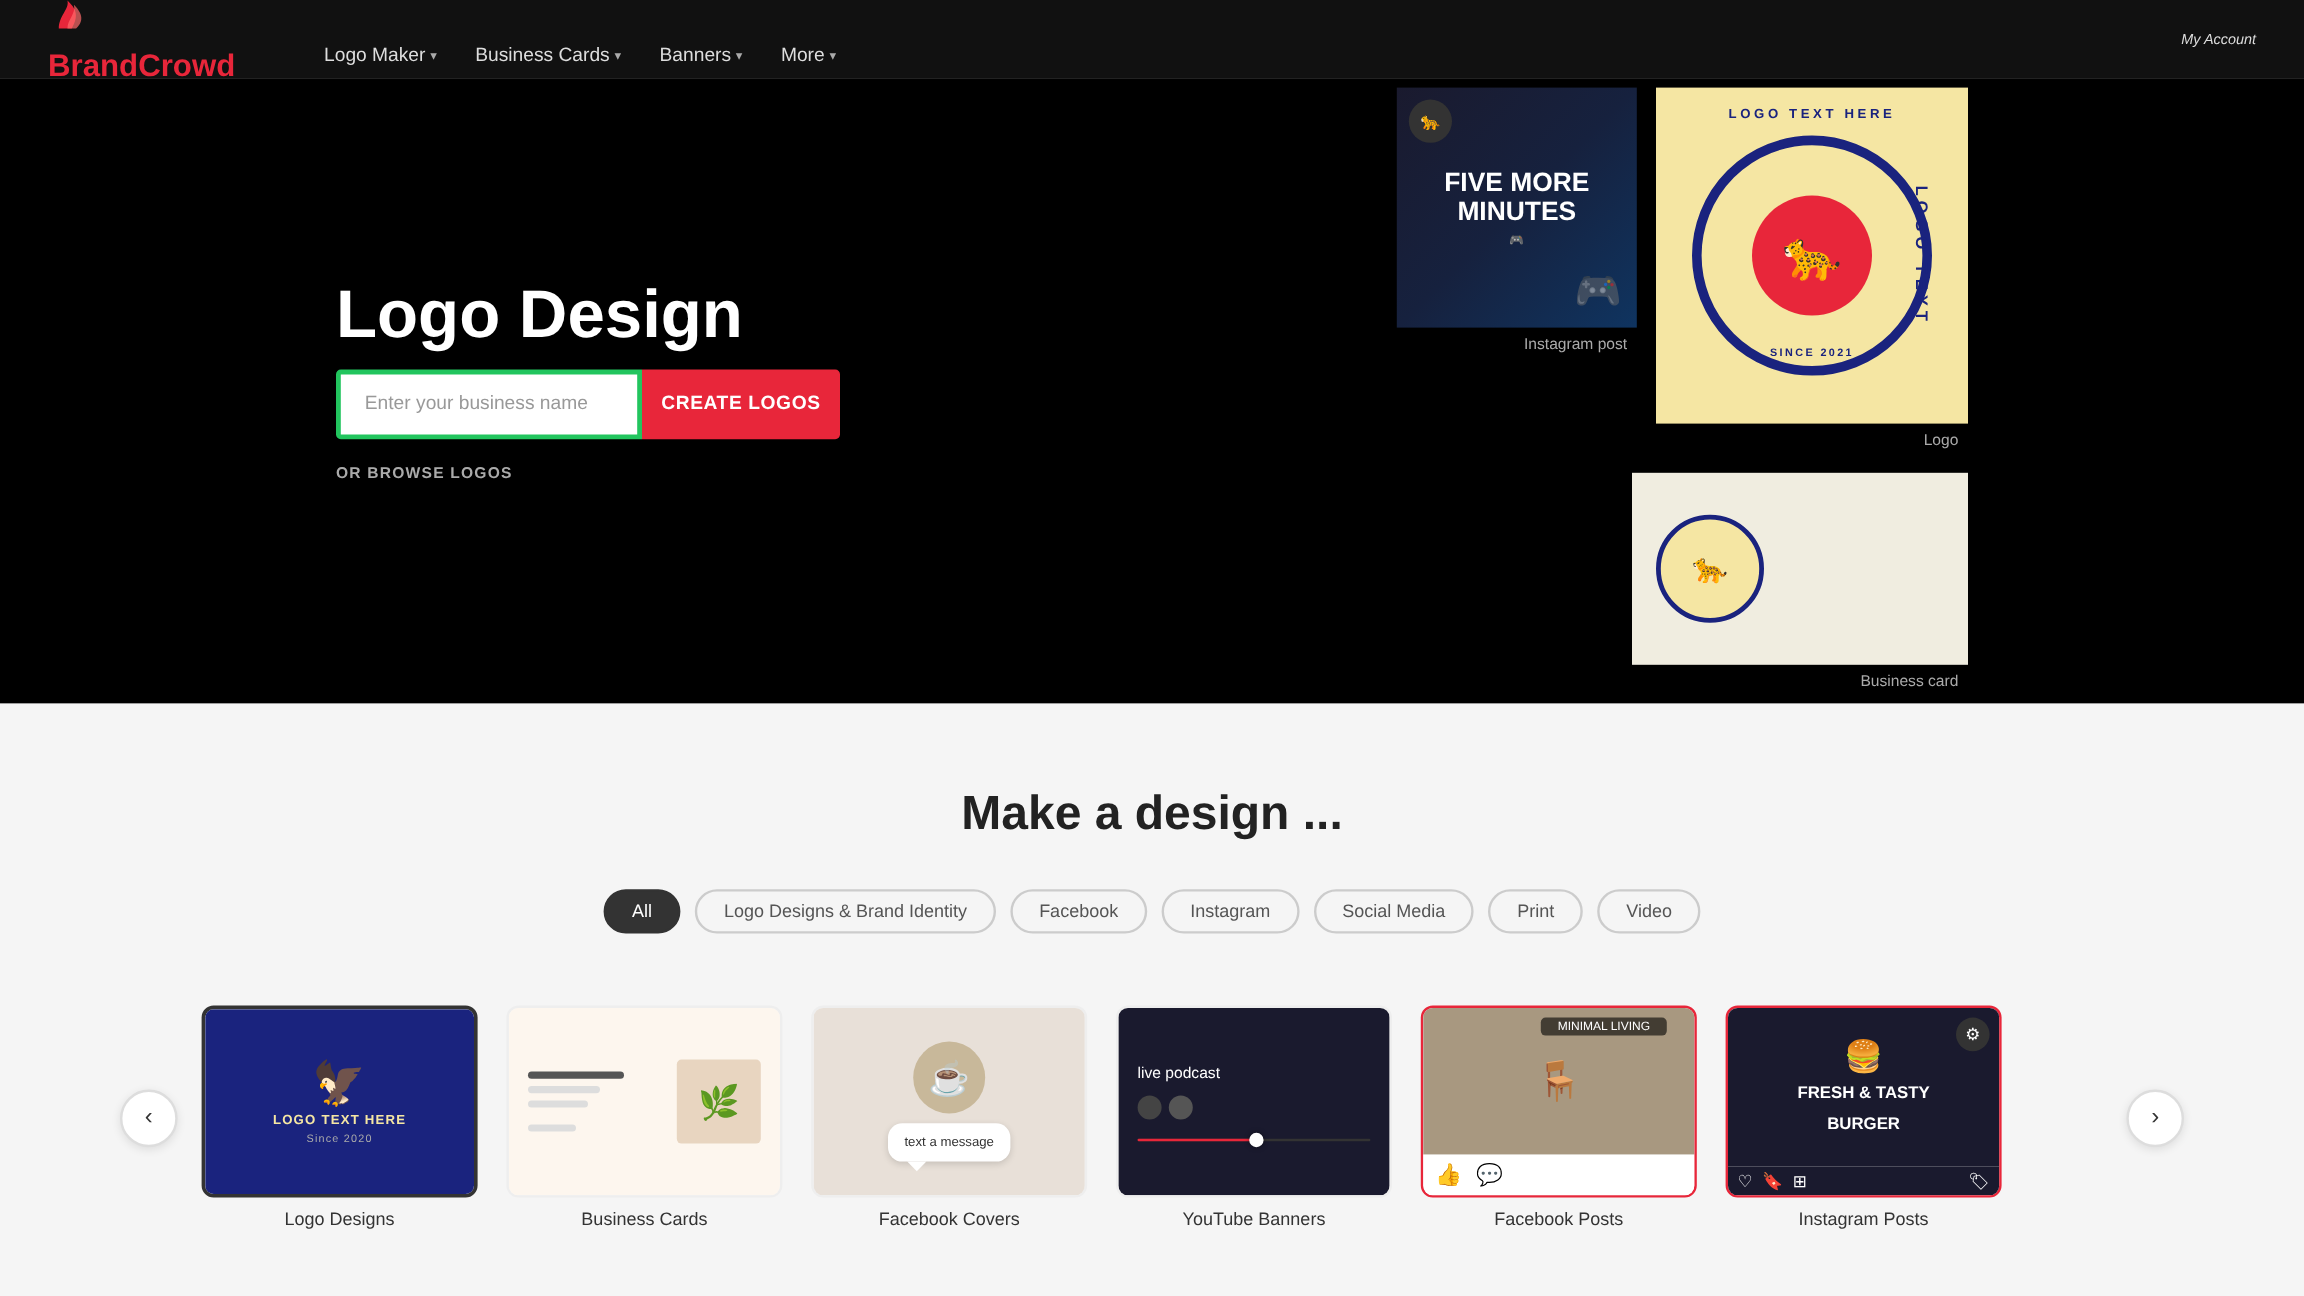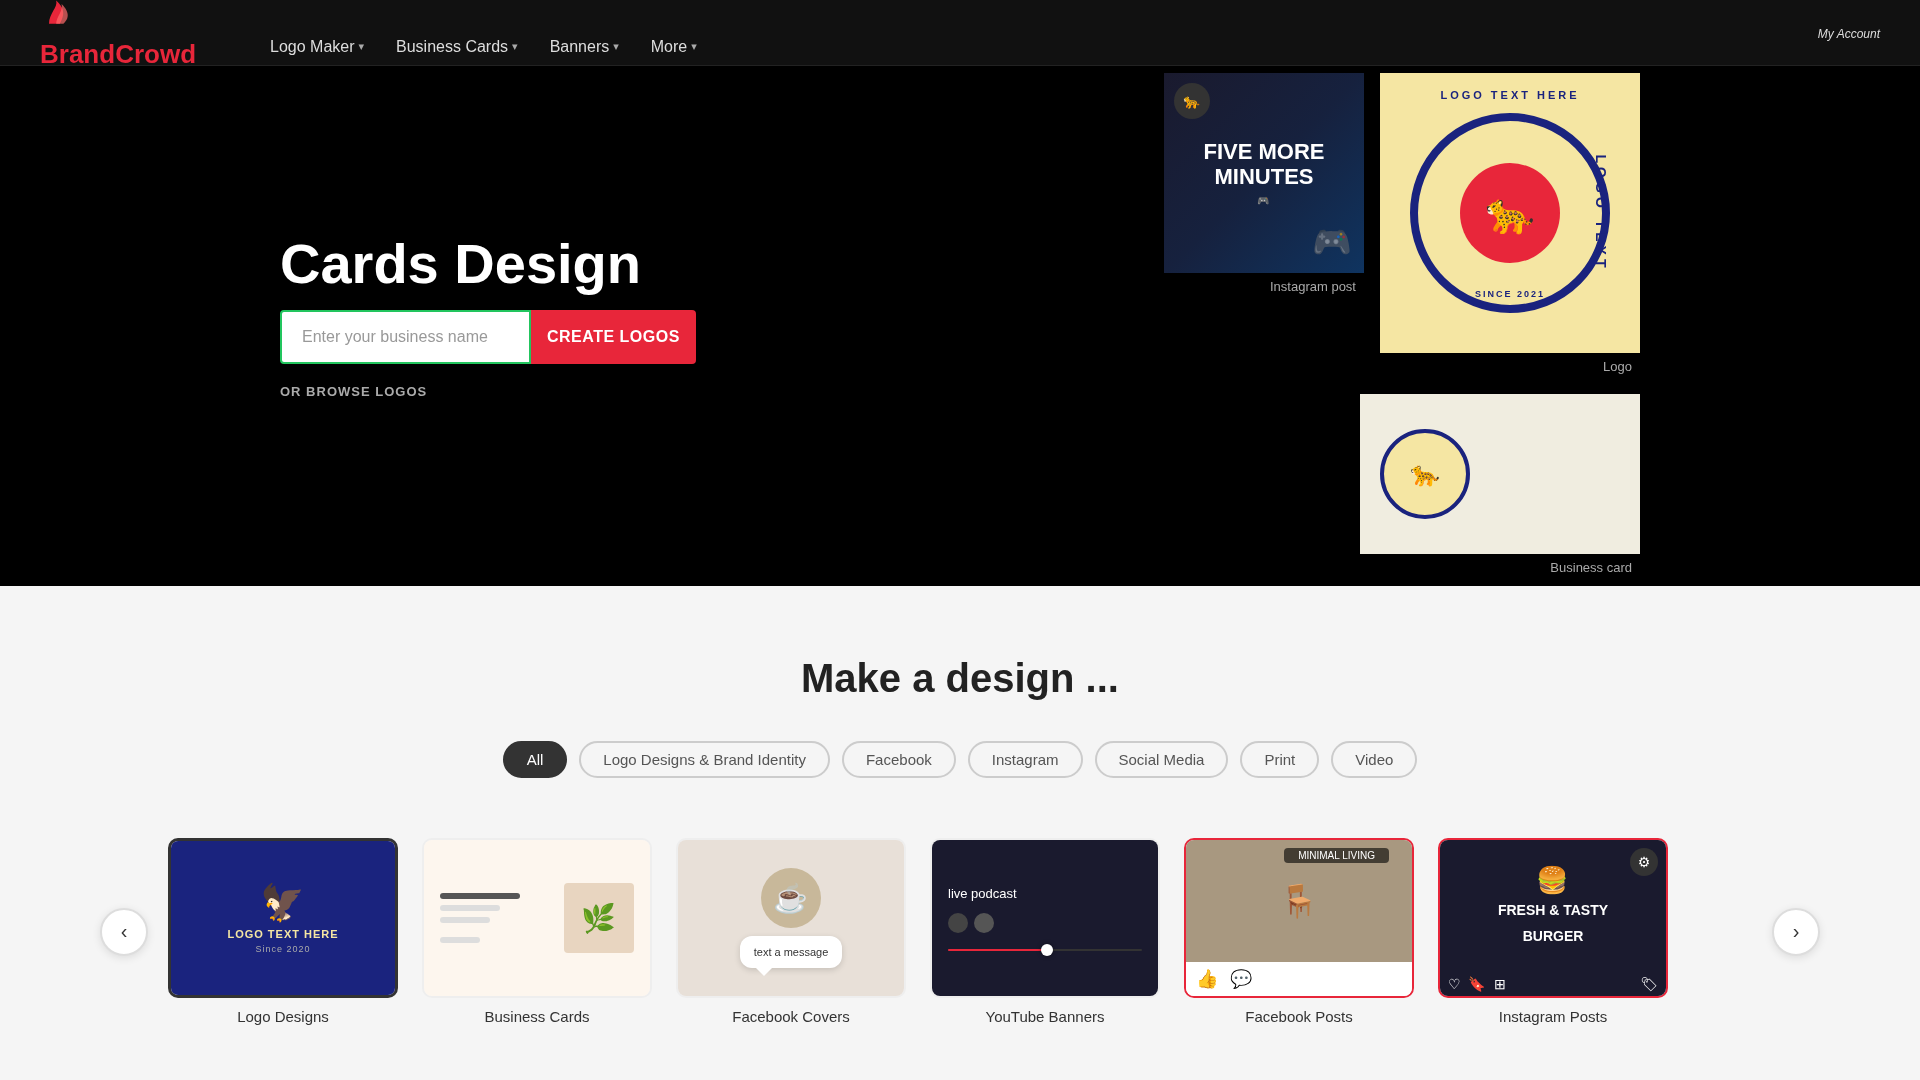--- a/index.html
+++ b/index.html
@@ -89,21 +89,21 @@
     }
     .hero-form {
       display: flex;
       gap: 0;
       margin-bottom: 20px;
     }
     .hero-input {
       flex: 1;
       padding: 16px 20px;
       font-size: 16px;
-      border: 2px solid #22c55e;
+      border: 4px solid #22c55e;
       background: #fff;
       color: #333;
       border-radius: 4px 0 0 4px;
       outline: none;
     }
     .hero-input::placeholder { color: #999; }
     .hero-btn {
       padding: 16px 16px;
       background: #e8263a;
       color: #fff;
@@ -441,21 +441,21 @@
       <span class="chevron">▾</span>
     </div>
   </div>
   <div class="nav-right">
     <span class="my-account">My Account</span>
   </div>
 </nav>
 
 <section class="hero">
   <div class="hero-content">
-    <h1 class="hero-title">Cards Design</h1>
+    <h1 class="hero-title">Logo Design</h1>
     <div class="hero-form">
       <input class="hero-input" type="text" placeholder="Enter your business name" style="">
       <button class="hero-btn">CREATE LOGOS</button>
     </div>
     <div class="browse-link">OR BROWSE LOGOS</div>
   </div>
 
   <div class="hero-cards">
 
     <div style="display:flex; flex-direction:column; align-items:flex-end;">

